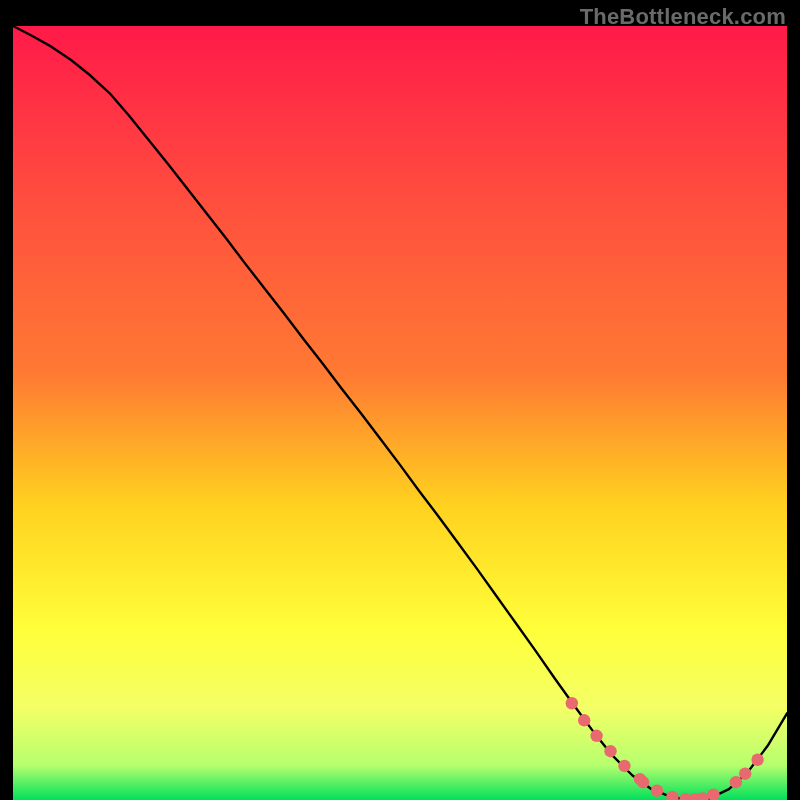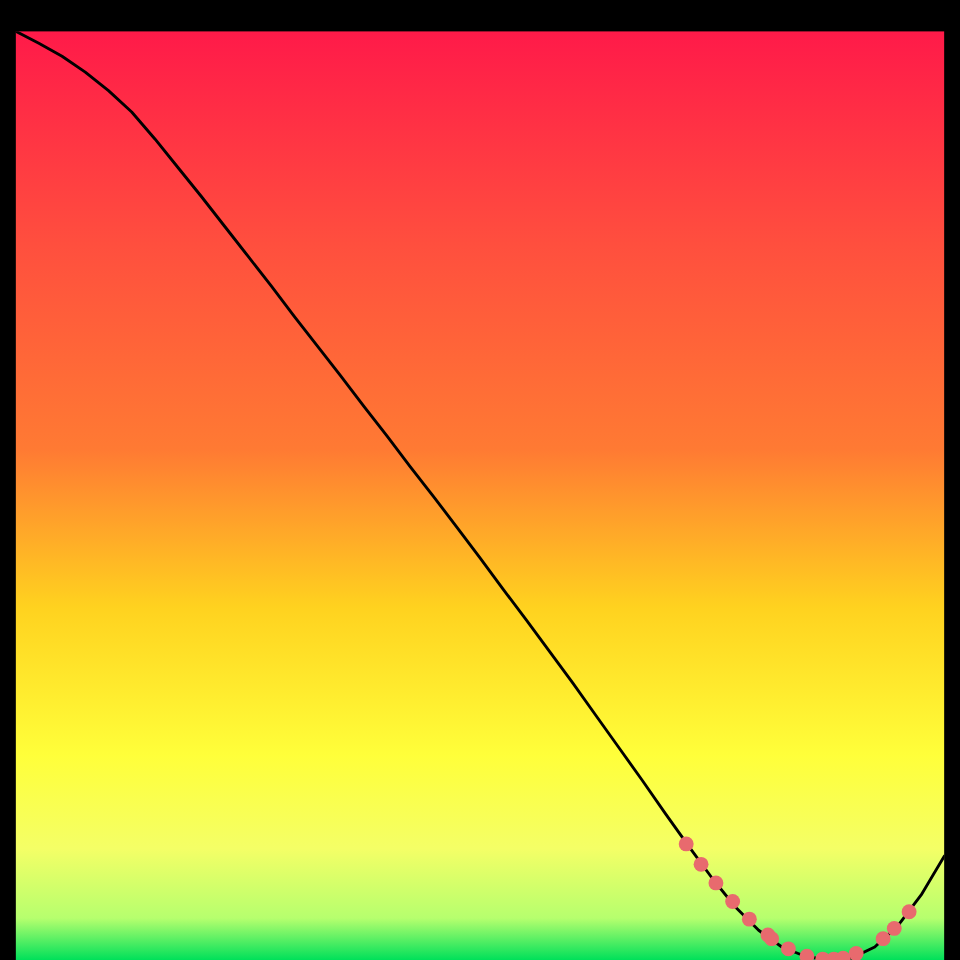--- a/index.html
+++ b/index.html
@@ -30,20 +30,21 @@
   svg {
     position: absolute;
     left: 13px;
     top: 26px;
     display: block;
   }
 </style>
 </head>
 <body>
 <div class="stage">
+  <div class="watermark">TheBottleneck.com</div>
 
   <svg id="chart-svg" width="774" height="774" viewBox="0 0 774 774">
       <defs>
         <linearGradient id="bg-grad" x1="0" y1="0" x2="0" y2="1">
           <stop offset="0%" stop-color="#ff1a49"></stop>
           <stop offset="23%" stop-color="#ff4f3e"></stop>
           <stop offset="45%" stop-color="#ff7a33"></stop>
           <stop offset="62%" stop-color="#ffd21f"></stop>
           <stop offset="78%" stop-color="#ffff3a"></stop>
           <stop offset="88%" stop-color="#f4ff66"></stop>

